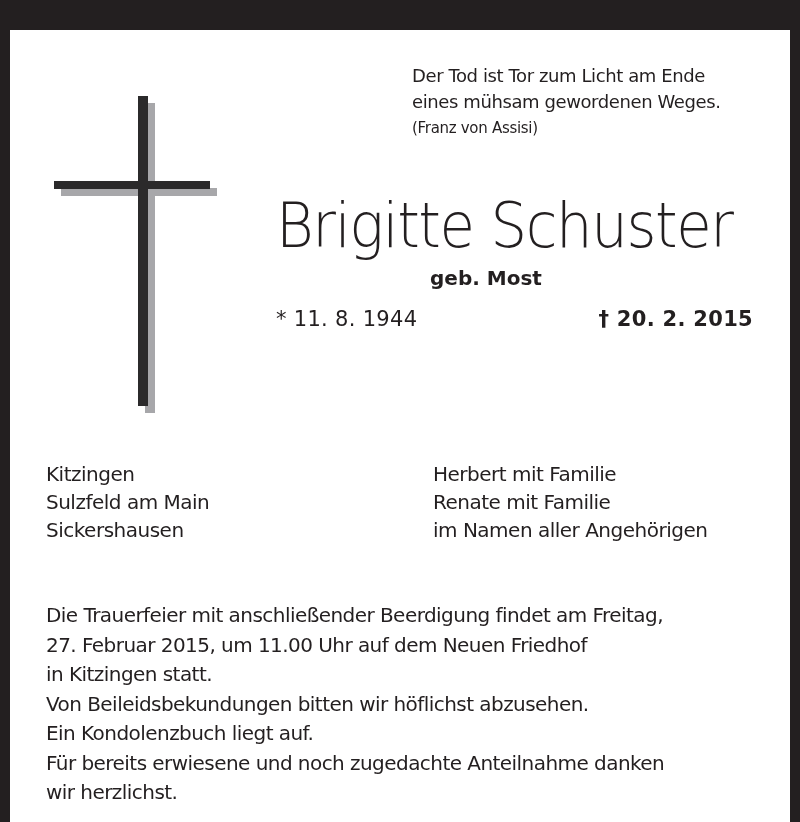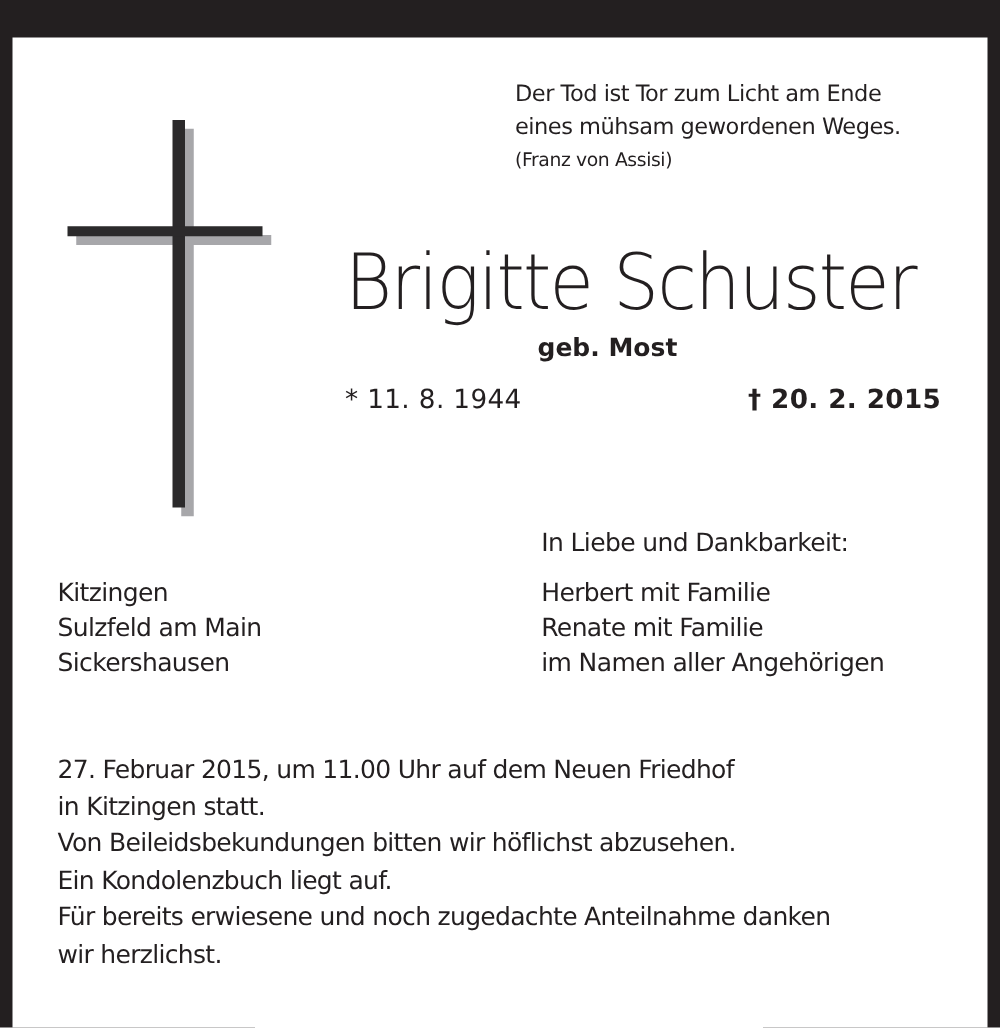--- a/index.html
+++ b/index.html
@@ -44,35 +44,35 @@
   </div>
   <div class="abs quote-author">(Franz von Assisi)</div>
 
   <div class="abs name">Brigitte Schuster</div>
   <div class="maiden">
     <span>geb. Most</span>
   </div>
   <div class="abs born">* 11. 8. 1944</div>
   <div class="abs died">† 20. 2. 2015</div>
 
-  <div class="abs intro">In Liebe und Dankbarkeit:</div>
 
   <div class="abs places">
     <div>Kitzingen</div>
     <div>Sulzfeld am Main</div>
     <div>Sickershausen</div>
   </div>
 
   <div class="abs mourners">
     <div><b>Herbert</b><span> mit Familie</span></div>
     <div><b>Renate</b><span> mit Familie</span></div>
     <div><span>im Namen aller Angehörigen</span></div>
   </div>
 
   <div class="abs body-text">
+    <div>Die Trauerfeier mit anschließender Beerdigung findet am Freitag,</div>
     <div>27. Februar 2015, um 11.00 Uhr auf dem Neuen Friedhof</div>
     <div>in Kitzingen statt.</div>
     <div>Von Beileidsbekundungen bitten wir höflichst abzusehen.</div>
     <div>Ein Kondolenzbuch liegt auf.</div>
     <div>Für bereits erwiesene und noch zugedachte Anteilnahme danken</div>
     <div>wir herzlichst.</div>
   </div>
 </div>
 
 </body></html>

